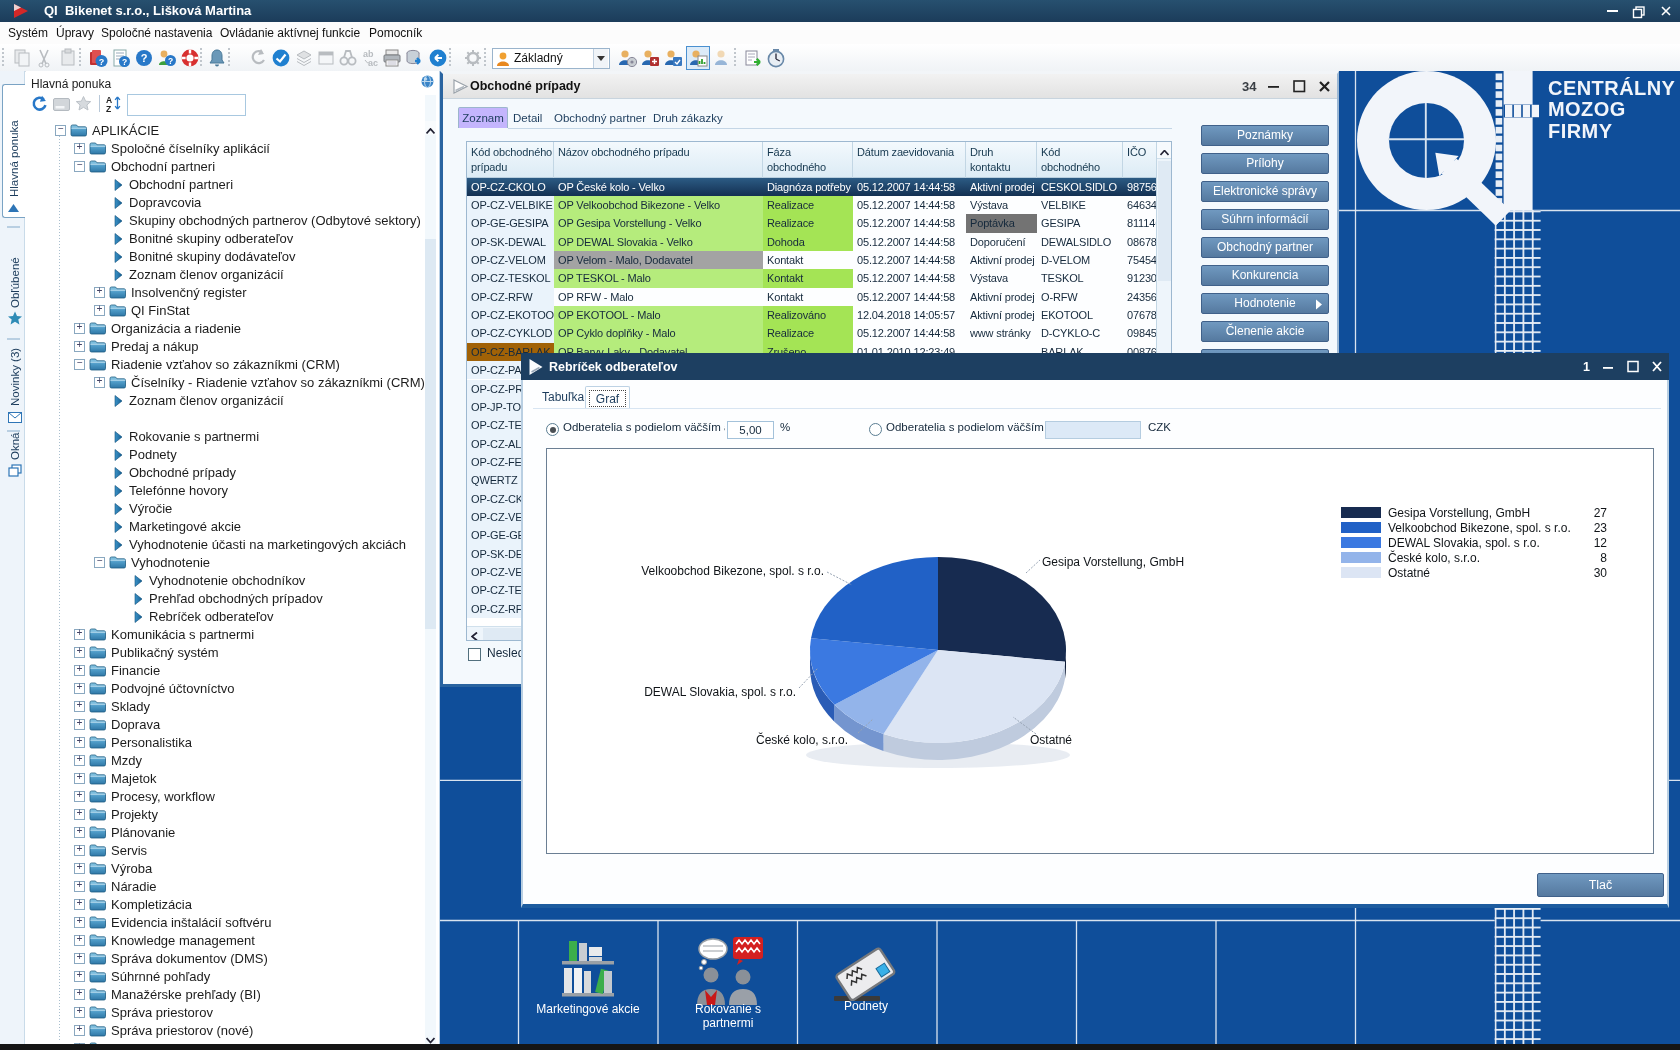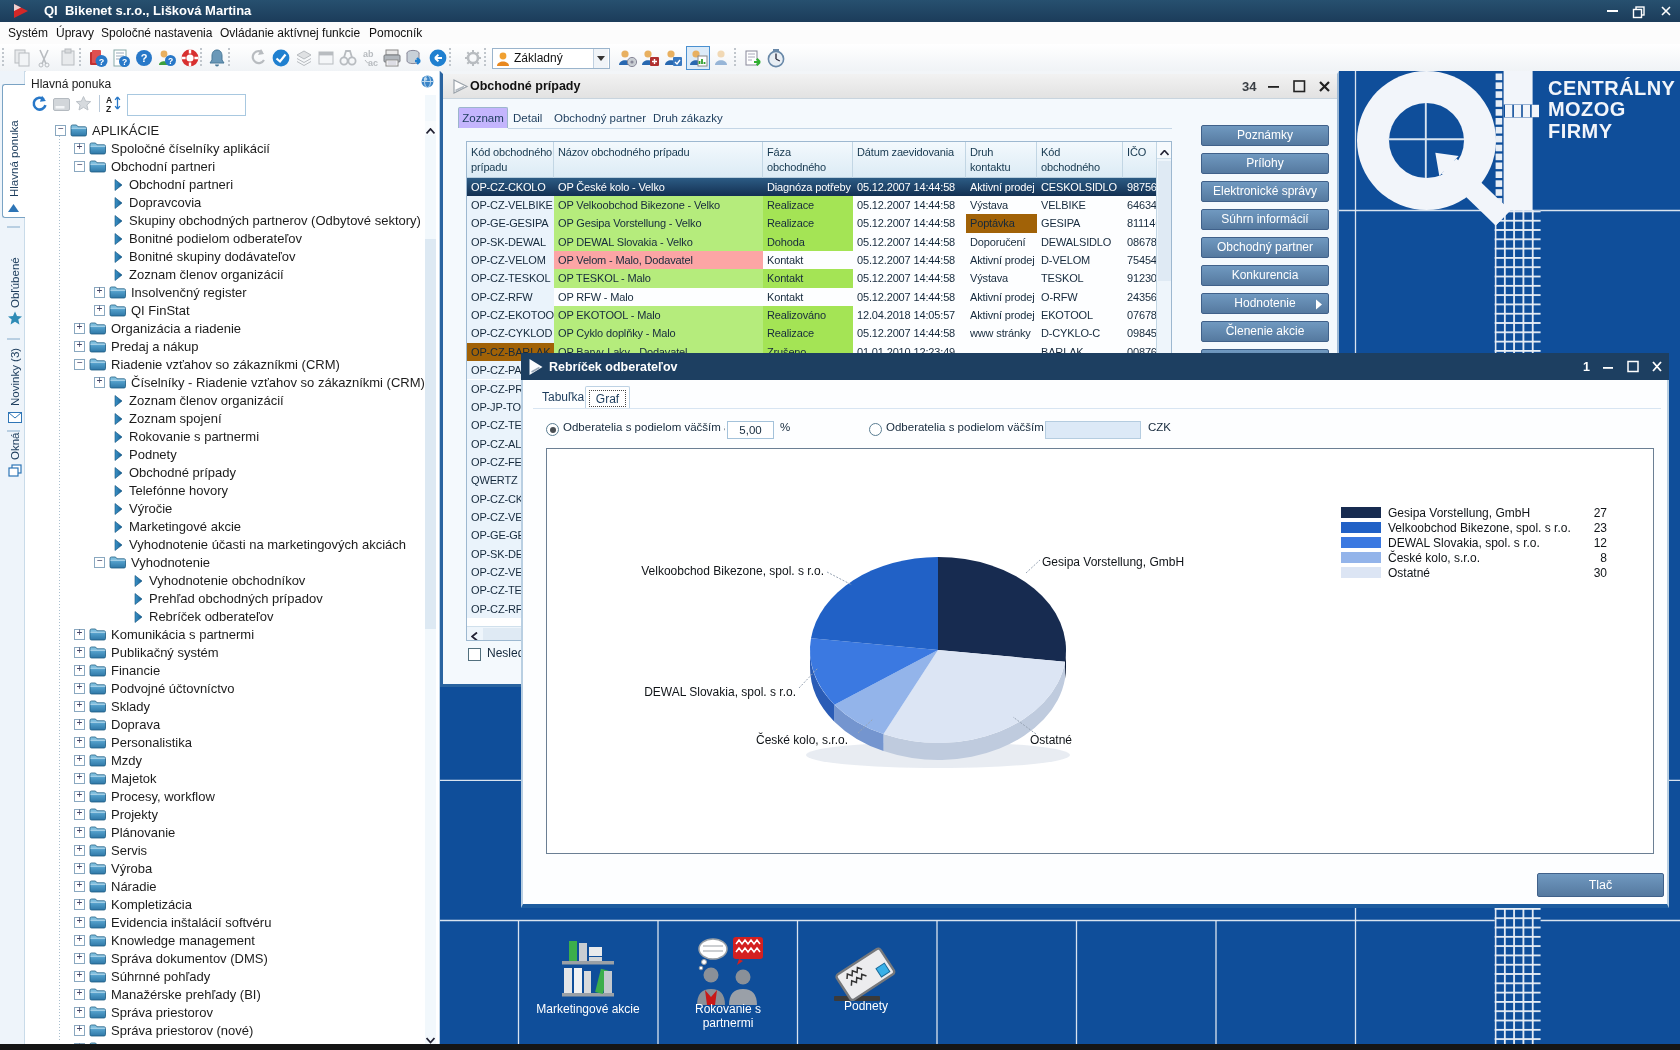--- a/index.html
+++ b/index.html
@@ -292,21 +292,21 @@
     <div class="tr" style="top:90px;width:436px;">
       <div class="abs" style="left:114px;top:3px;"><svg width="9" height="12" viewBox="0 0 9 12">
           <path d="M1 0.5 L8 6 L1 11.5 Z" fill="url(#tg)" stroke="#0e4e78" stroke-width="0.6"></path>
         </svg></div>
       <div class="abs" style="left:129px;top:0;height:18px;line-height:18px;">Skupiny obchodných partnerov (Odbytové sektory)</div>
     </div>
     <div class="tr" style="top:108px;width:436px;">
       <div class="abs" style="left:114px;top:3px;"><svg width="9" height="12" viewBox="0 0 9 12">
           <path d="M1 0.5 L8 6 L1 11.5 Z" fill="url(#tg)" stroke="#0e4e78" stroke-width="0.6"></path>
         </svg></div>
-      <div class="abs" style="left:129px;top:0;height:18px;line-height:18px;">Bonitné podielom odberateľov</div>
+      <div class="abs" style="left:129px;top:0;height:18px;line-height:18px;">Bonitné skupiny odberateľov</div>
     </div>
     <div class="tr" style="top:126px;width:436px;">
       <div class="abs" style="left:114px;top:3px;"><svg width="9" height="12" viewBox="0 0 9 12">
           <path d="M1 0.5 L8 6 L1 11.5 Z" fill="url(#tg)" stroke="#0e4e78" stroke-width="0.6"></path>
         </svg></div>
       <div class="abs" style="left:129px;top:0;height:18px;line-height:18px;">Bonitné skupiny dodávateľov</div>
     </div>
     <div class="tr" style="top:144px;width:436px;">
       <div class="abs" style="left:114px;top:3px;"><svg width="9" height="12" viewBox="0 0 9 12">
           <path d="M1 0.5 L8 6 L1 11.5 Z" fill="url(#tg)" stroke="#0e4e78" stroke-width="0.6"></path>
@@ -359,26 +359,20 @@
           <path d="M1 3.5 q0-1.5 1.5-1.5 h4 l1.5 1.8 h7 q1.5 0 1.5 1.5 v6.2 q0 1.5-1.5 1.5 h-12.5 q-1.5 0-1.5-1.5 Z" fill="url(#fg)" stroke="#1d5a80" stroke-width="0.8"></path>
           <path d="M1.4 5.2 h14.8" stroke="#bfe0f0" stroke-width="1"></path>
         </svg></div>
       <div class="abs" style="left:131px;top:0;height:18px;line-height:18px;">Číselníky - Riadenie vzťahov so zákazníkmi (CRM)</div>
     </div>
     <div class="tr" style="top:270px;width:436px;">
       <div class="abs" style="left:114px;top:3px;"><svg width="9" height="12" viewBox="0 0 9 12">
           <path d="M1 0.5 L8 6 L1 11.5 Z" fill="url(#tg)" stroke="#0e4e78" stroke-width="0.6"></path>
         </svg></div>
       <div class="abs" style="left:129px;top:0;height:18px;line-height:18px;">Zoznam členov organizácií</div>
-    </div>
-    <div class="tr" style="top:288px;width:436px;">
-      <div class="abs" style="left:114px;top:3px;"><svg width="9" height="12" viewBox="0 0 9 12">
-          <path d="M1 0.5 L8 6 L1 11.5 Z" fill="url(#tg)" stroke="#0e4e78" stroke-width="0.6"></path>
-        </svg></div>
-      <div class="abs" style="left:129px;top:0;height:18px;line-height:18px;">Zoznam spojení</div>
     </div>
     <div class="tr" style="top:306px;width:436px;">
       <div class="abs" style="left:114px;top:3px;"><svg width="9" height="12" viewBox="0 0 9 12">
           <path d="M1 0.5 L8 6 L1 11.5 Z" fill="url(#tg)" stroke="#0e4e78" stroke-width="0.6"></path>
         </svg></div>
       <div class="abs" style="left:129px;top:0;height:18px;line-height:18px;">Rokovanie s partnermi</div>
     </div>
     <div class="tr" style="top:324px;width:436px;">
       <div class="abs" style="left:114px;top:3px;"><svg width="9" height="12" viewBox="0 0 9 12">
           <path d="M1 0.5 L8 6 L1 11.5 Z" fill="url(#tg)" stroke="#0e4e78" stroke-width="0.6"></path>
@@ -786,36 +780,36 @@
         <div class="abs" style="left:386px;top:0;width:113px;height:18.4px;background:#fdfeff;font-size:11px;color:#15293c;line-height:18px;padding-left:4px;letter-spacing:-0.15px;overflow:hidden;white-space:nowrap;">05.12.2007 14:44:58</div>
         <div class="abs" style="left:499px;top:0;width:71px;height:18.4px;background:#fdfeff;font-size:11px;color:#15293c;line-height:18px;padding-left:4px;letter-spacing:-0.15px;overflow:hidden;white-space:nowrap;">Výstava</div>
         <div class="abs" style="left:570px;top:0;width:86px;height:18.4px;background:#fdfeff;font-size:11px;color:#15293c;line-height:18px;padding-left:4px;letter-spacing:-0.15px;overflow:hidden;white-space:nowrap;">VELBIKE</div>
         <div class="abs" style="left:656px;top:0;width:50px;height:18.4px;background:#fdfeff;font-size:11px;color:#15293c;line-height:18px;padding-left:4px;letter-spacing:-0.15px;overflow:hidden;white-space:nowrap;">646346</div>
       </div>
       <div class="abs" style="left:0;top:72.7px;width:689px;height:18.4px;">
         <div class="abs" style="left:0px;top:0;width:87px;height:18.4px;background:#eaf3fb;font-size:11px;color:#15293c;line-height:18px;padding-left:4px;letter-spacing:-0.15px;overflow:hidden;white-space:nowrap;">OP-GE-GESIPA</div>
         <div class="abs" style="left:87px;top:0;width:209px;height:18.4px;background:#b5ec7c;font-size:11px;color:#15293c;line-height:18px;padding-left:4px;letter-spacing:-0.15px;overflow:hidden;white-space:nowrap;">OP Gesipa Vorstellung - Velko</div>
         <div class="abs" style="left:296px;top:0;width:90px;height:18.4px;background:#a4e455;font-size:11px;color:#15293c;line-height:18px;padding-left:4px;letter-spacing:-0.15px;overflow:hidden;white-space:nowrap;">Realizace</div>
         <div class="abs" style="left:386px;top:0;width:113px;height:18.4px;background:#fdfeff;font-size:11px;color:#15293c;line-height:18px;padding-left:4px;letter-spacing:-0.15px;overflow:hidden;white-space:nowrap;">05.12.2007 14:44:58</div>
-        <div class="abs" style="left:499px;top:0;width:71px;height:18.4px;background:#a16207;font-size:11px;color:#15293c;line-height:18px;padding-left:4px;letter-spacing:-0.15px;overflow:hidden;white-space:nowrap;">Poptávka</div>
+        <div class="abs" style="left:499px;top:0;width:71px;height:18.4px;background:#737373;font-size:11px;color:#15293c;line-height:18px;padding-left:4px;letter-spacing:-0.15px;overflow:hidden;white-space:nowrap;">Poptávka</div>
         <div class="abs" style="left:570px;top:0;width:86px;height:18.4px;background:#fdfeff;font-size:11px;color:#15293c;line-height:18px;padding-left:4px;letter-spacing:-0.15px;overflow:hidden;white-space:nowrap;">GESIPA</div>
         <div class="abs" style="left:656px;top:0;width:50px;height:18.4px;background:#fdfeff;font-size:11px;color:#15293c;line-height:18px;padding-left:4px;letter-spacing:-0.15px;overflow:hidden;white-space:nowrap;">811146</div>
       </div>
       <div class="abs" style="left:0;top:91.1px;width:689px;height:18.4px;">
         <div class="abs" style="left:0px;top:0;width:87px;height:18.4px;background:#eaf3fb;font-size:11px;color:#15293c;line-height:18px;padding-left:4px;letter-spacing:-0.15px;overflow:hidden;white-space:nowrap;">OP-SK-DEWAL</div>
         <div class="abs" style="left:87px;top:0;width:209px;height:18.4px;background:#b5ec7c;font-size:11px;color:#15293c;line-height:18px;padding-left:4px;letter-spacing:-0.15px;overflow:hidden;white-space:nowrap;">OP DEWAL Slovakia - Velko</div>
         <div class="abs" style="left:296px;top:0;width:90px;height:18.4px;background:#a4e455;font-size:11px;color:#15293c;line-height:18px;padding-left:4px;letter-spacing:-0.15px;overflow:hidden;white-space:nowrap;">Dohoda</div>
         <div class="abs" style="left:386px;top:0;width:113px;height:18.4px;background:#fdfeff;font-size:11px;color:#15293c;line-height:18px;padding-left:4px;letter-spacing:-0.15px;overflow:hidden;white-space:nowrap;">05.12.2007 14:44:58</div>
         <div class="abs" style="left:499px;top:0;width:71px;height:18.4px;background:#fdfeff;font-size:11px;color:#15293c;line-height:18px;padding-left:4px;letter-spacing:-0.15px;overflow:hidden;white-space:nowrap;">Doporučení</div>
         <div class="abs" style="left:570px;top:0;width:86px;height:18.4px;background:#fdfeff;font-size:11px;color:#15293c;line-height:18px;padding-left:4px;letter-spacing:-0.15px;overflow:hidden;white-space:nowrap;">DEWALSIDLO</div>
         <div class="abs" style="left:656px;top:0;width:50px;height:18.4px;background:#fdfeff;font-size:11px;color:#15293c;line-height:18px;padding-left:4px;letter-spacing:-0.15px;overflow:hidden;white-space:nowrap;">086786</div>
       </div>
       <div class="abs" style="left:0;top:109.4px;width:689px;height:18.4px;">
         <div class="abs" style="left:0px;top:0;width:87px;height:18.4px;background:#eaf3fb;font-size:11px;color:#15293c;line-height:18px;padding-left:4px;letter-spacing:-0.15px;overflow:hidden;white-space:nowrap;">OP-CZ-VELOM</div>
-        <div class="abs" style="left:87px;top:0;width:209px;height:18.4px;background:#fca5a5;font-size:11px;color:#15293c;line-height:18px;padding-left:4px;letter-spacing:-0.15px;overflow:hidden;white-space:nowrap;">OP Velom - Malo, Dodavatel</div>
+        <div class="abs" style="left:87px;top:0;width:209px;height:18.4px;background:#a3a3a3;font-size:11px;color:#15293c;line-height:18px;padding-left:4px;letter-spacing:-0.15px;overflow:hidden;white-space:nowrap;">OP Velom - Malo, Dodavatel</div>
         <div class="abs" style="left:296px;top:0;width:90px;height:18.4px;background:#fdfeff;font-size:11px;color:#15293c;line-height:18px;padding-left:4px;letter-spacing:-0.15px;overflow:hidden;white-space:nowrap;">Kontakt</div>
         <div class="abs" style="left:386px;top:0;width:113px;height:18.4px;background:#fdfeff;font-size:11px;color:#15293c;line-height:18px;padding-left:4px;letter-spacing:-0.15px;overflow:hidden;white-space:nowrap;">05.12.2007 14:44:58</div>
         <div class="abs" style="left:499px;top:0;width:71px;height:18.4px;background:#fdfeff;font-size:11px;color:#15293c;line-height:18px;padding-left:4px;letter-spacing:-0.15px;overflow:hidden;white-space:nowrap;">Aktivní prodej</div>
         <div class="abs" style="left:570px;top:0;width:86px;height:18.4px;background:#fdfeff;font-size:11px;color:#15293c;line-height:18px;padding-left:4px;letter-spacing:-0.15px;overflow:hidden;white-space:nowrap;">D-VELOM</div>
         <div class="abs" style="left:656px;top:0;width:50px;height:18.4px;background:#fdfeff;font-size:11px;color:#15293c;line-height:18px;padding-left:4px;letter-spacing:-0.15px;overflow:hidden;white-space:nowrap;">754546</div>
       </div>
       <div class="abs" style="left:0;top:127.8px;width:689px;height:18.4px;">
         <div class="abs" style="left:0px;top:0;width:87px;height:18.4px;background:#eaf3fb;font-size:11px;color:#15293c;line-height:18px;padding-left:4px;letter-spacing:-0.15px;overflow:hidden;white-space:nowrap;">OP-CZ-TESKOL</div>
         <div class="abs" style="left:87px;top:0;width:209px;height:18.4px;background:#b5ec7c;font-size:11px;color:#15293c;line-height:18px;padding-left:4px;letter-spacing:-0.15px;overflow:hidden;white-space:nowrap;">OP TESKOL - Malo</div>
         <div class="abs" style="left:296px;top:0;width:90px;height:18.4px;background:#a4e455;font-size:11px;color:#15293c;line-height:18px;padding-left:4px;letter-spacing:-0.15px;overflow:hidden;white-space:nowrap;">Kontakt</div>

